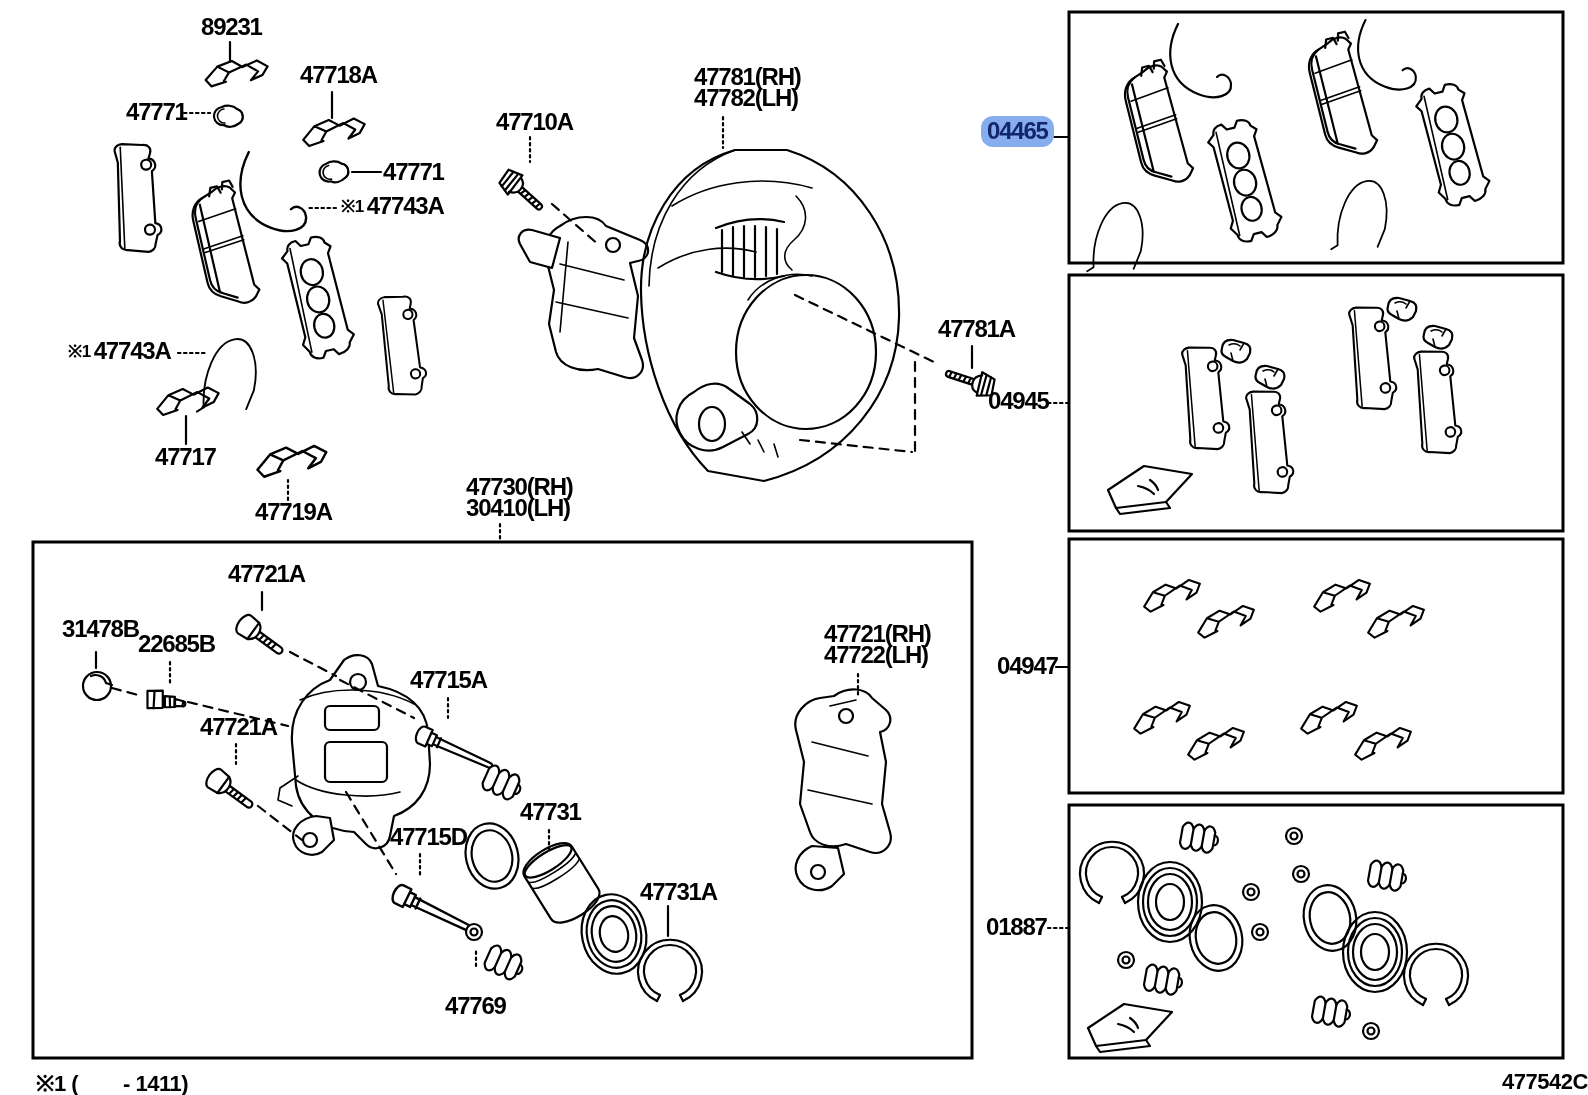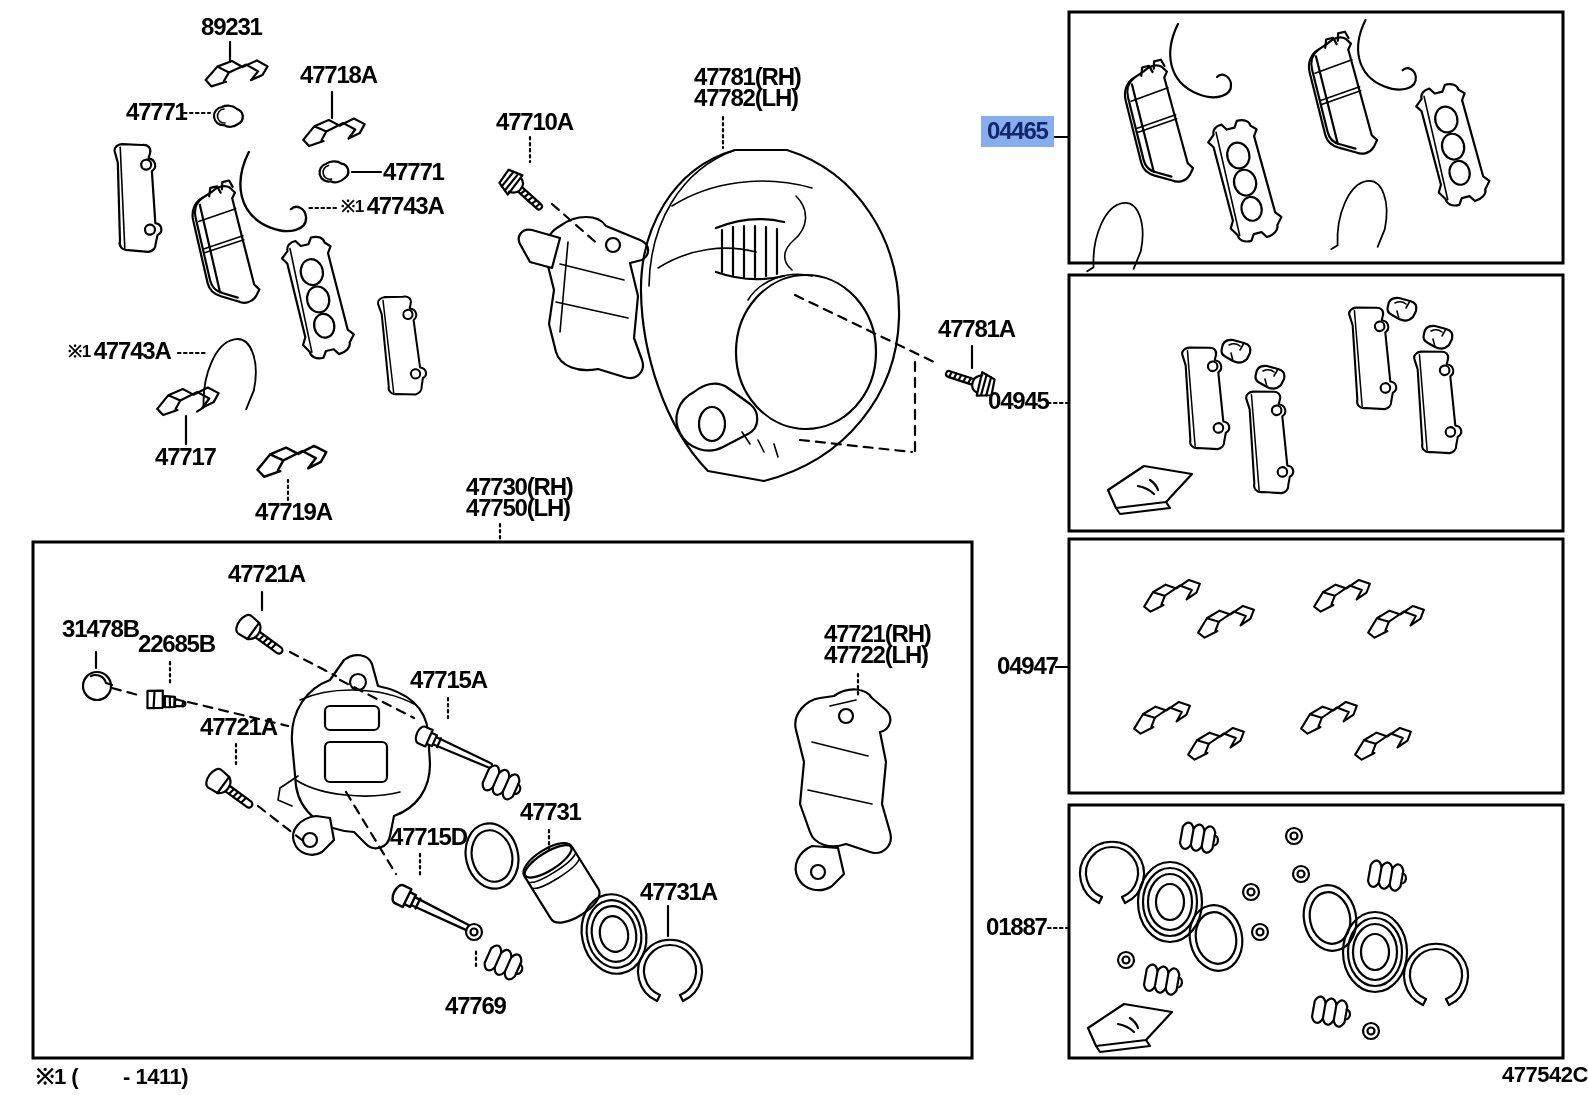--- a/index.html
+++ b/index.html
@@ -14,22 +14,22 @@
   .bx{fill:none;stroke:#000;stroke-width:3;}
   .dot{stroke-dasharray:2.5,3.5;}
   .dsh{stroke-dasharray:9,7;}
   .lbl{
     position:absolute;font-weight:bold;font-size:24px;letter-spacing:-1.2px;
     color:#000;line-height:21px;white-space:pre;
   }
   .lbl span{display:inline;}
   .lbl .ln2{display:block;}
   .ref{font-size:17px;letter-spacing:-0.5px;position:relative;top:-2px;margin-right:3px;}
-  .hl{background:#88adee;color:#12266b;padding:1px 6px 3px 6px;}
-  .small{font-size:22px;letter-spacing:-0.5px;}
+  .hl{background:#88adee;color:#12266b;padding:1px 6px 3px 6px;border-radius:12px;}
+  .small{font-size:22px;letter-spacing:-0.5px;margin-top:7px;}
 </style>
 </head>
 <body>
 
 <svg width="1588" height="1095" viewBox="0 0 1588 1095">
   <defs>
     <g id="clip">
       <path class="ln" d="M0,16 L13,4 24,11 18,19 M13,4 28,0 38,7 M24,11 42,5 53,13 45,21 M38,7 53,2 63,9 M0,16 5,23 20,20 M45,21 57,17 63,9"></path>
     </g>
     <g id="wire">
@@ -310,21 +310,21 @@
 <div class="lbl" style="left:300px;top:64px">47718A</div>
 <div class="lbl" style="left:126px;top:101px">47771</div>
 <div class="lbl" style="left:383px;top:161px">47771</div>
 <div class="lbl" style="left:341px;top:195px"><span class="ref">※1</span><span>47743A</span></div>
 <div class="lbl" style="left:68px;top:340px"><span class="ref">※1</span><span>47743A</span></div>
 <div class="lbl" style="left:155px;top:446px">47717</div>
 <div class="lbl" style="left:255px;top:501px">47719A</div>
 <div class="lbl" style="left:496px;top:111px">47710A</div>
 <div class="lbl" style="left:694px;top:66px"><span class="ln2">47781(RH)</span><span class="ln2">47782(LH)</span></div>
 <div class="lbl" style="left:938px;top:318px">47781A</div>
-<div class="lbl" style="left:466px;top:476px"><span class="ln2">47730(RH)</span><span class="ln2">47750(LH)</span></div>
+<div class="lbl" style="left:466px;top:476px"><span class="ln2">47730(RH)</span><span class="ln2">30410(LH)</span></div>
 <div class="lbl" style="left:228px;top:563px">47721A</div>
 <div class="lbl" style="left:62px;top:618px">31478B</div>
 <div class="lbl" style="left:138px;top:633px">22685B</div>
 <div class="lbl" style="left:200px;top:716px">47721A</div>
 <div class="lbl" style="left:410px;top:669px">47715A</div>
 <div class="lbl" style="left:390px;top:826px">47715D</div>
 <div class="lbl" style="left:445px;top:995px">47769</div>
 <div class="lbl" style="left:520px;top:801px">47731</div>
 <div class="lbl" style="left:640px;top:881px">47731A</div>
 <div class="lbl" style="left:824px;top:623px"><span class="ln2">47721(RH)</span><span class="ln2">47722(LH)</span></div>

